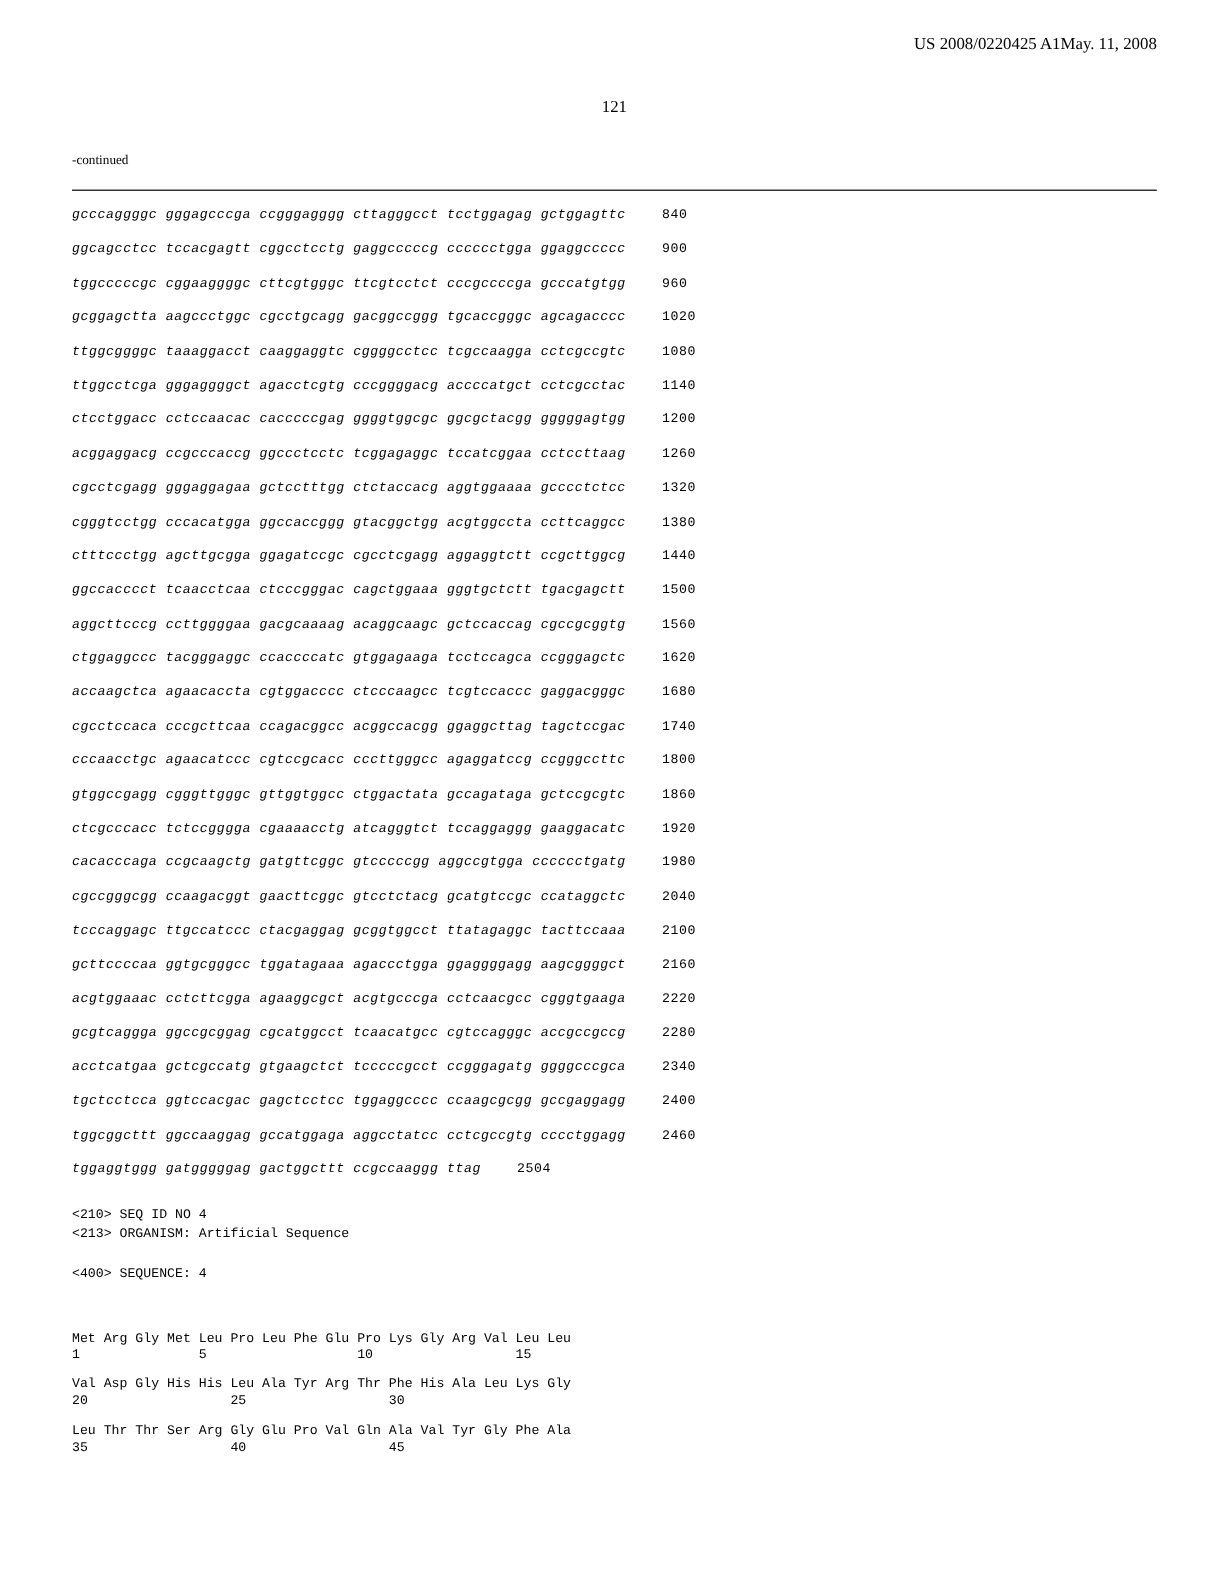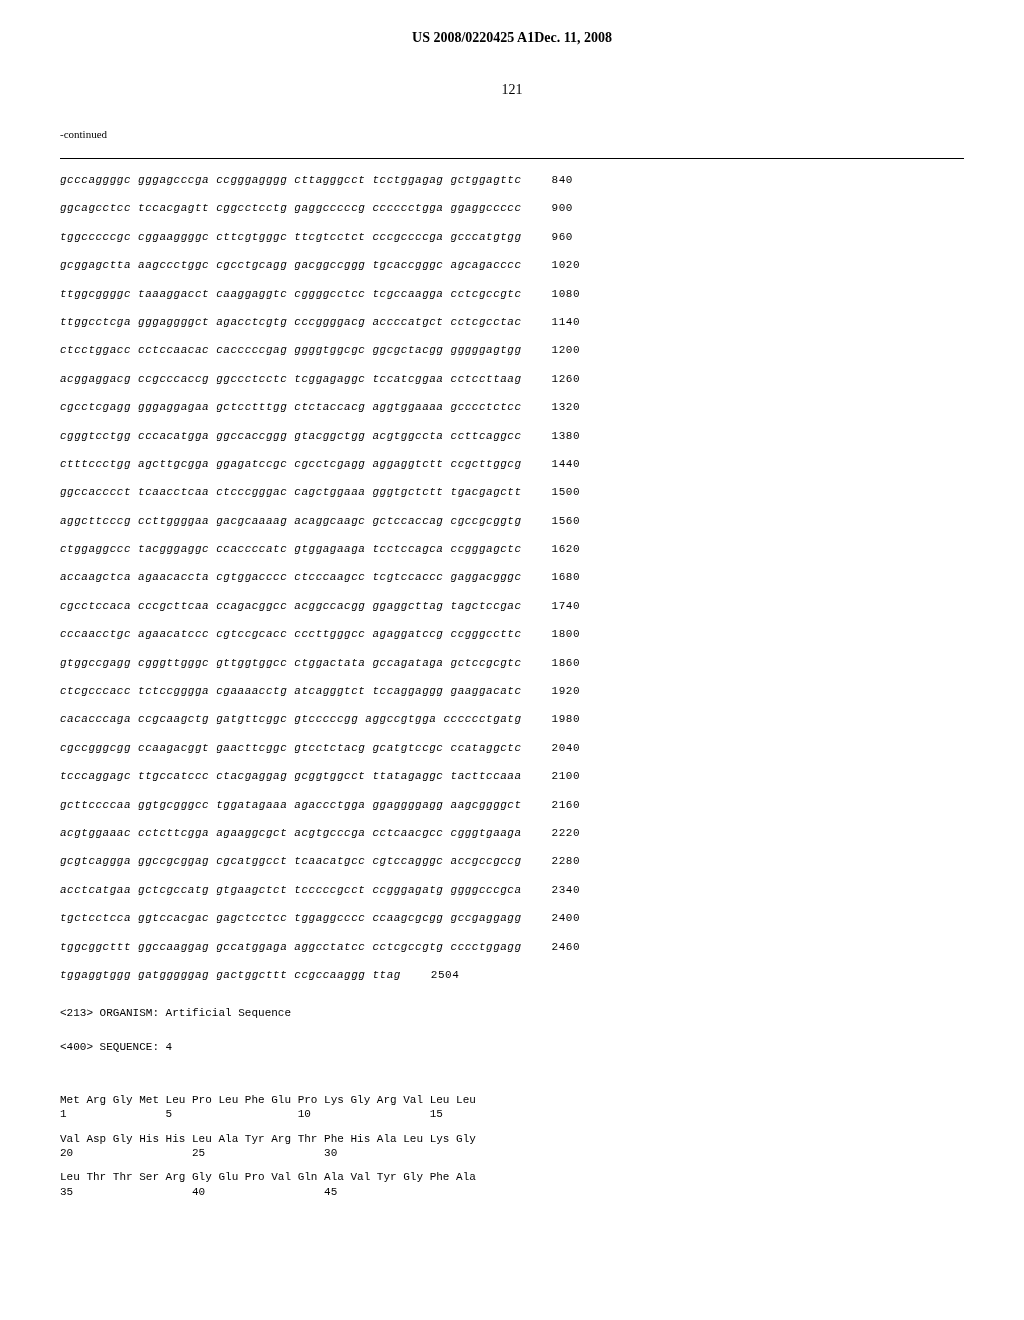--- a/index.html
+++ b/index.html
@@ -10,24 +10,23 @@
     body {
       font-family: "Times New Roman", serif;
       background: #fff;
       width: 1024px;
       height: 1320px;
       position: relative;
       padding: 30px 60px;
     }
     .header {
       display: flex;
-      justify-content: center;
+      justify-content: flex-end;
       margin-bottom: 35px;
       font-size: 14px;
-      font-weight: bold;
     }
     .page-number {
       text-align: center;
       font-size: 14px;
       margin-bottom: 30px;
       margin-top: 36px;
     }
     .continued {
       text-align: left;
       font-family: Liberation Serif, serif;
@@ -69,29 +68,30 @@
       line-height: 1.3;
       white-space: pre;
       margin-top: 38px;
     }
   </style>
 </head>
 <body>
 
 <div class="header">
   <span>US 2008/0220425 A1</span>
-  <span>Dec. 11, 2008</span>
+  <span>May. 11, 2008</span>
 </div>
 
 <div class="page-number">121</div>
 
 <div class="continued">-continued</div>
 <div class="hr-line"></div>
 
 <div class="sequence-block" id="seq-block"><div class="seq-row"><span class="seq-groups">gcccaggggc gggagcccga ccgggagggg cttagggcct tcctggagag gctggagttc</span><span class="seq-pos">840</span></div><div class="seq-row"><span class="seq-groups">ggcagcctcc tccacgagtt cggcctcctg gaggcccccg cccccctgga ggaggccccc</span><span class="seq-pos">900</span></div><div class="seq-row"><span class="seq-groups">tggcccccgc cggaaggggc cttcgtgggc ttcgtcctct cccgccccga gcccatgtgg</span><span class="seq-pos">960</span></div><div class="seq-row"><span class="seq-groups">gcggagctta aagccctggc cgcctgcagg gacggccggg tgcaccgggc agcagacccc</span><span class="seq-pos">1020</span></div><div class="seq-row"><span class="seq-groups">ttggcggggc taaaggacct caaggaggtc cggggcctcc tcgccaagga cctcgccgtc</span><span class="seq-pos">1080</span></div><div class="seq-row"><span class="seq-groups">ttggcctcga gggaggggct agacctcgtg cccggggacg accccatgct cctcgcctac</span><span class="seq-pos">1140</span></div><div class="seq-row"><span class="seq-groups">ctcctggacc cctccaacac cacccccgag ggggtggcgc ggcgctacgg gggggagtgg</span><span class="seq-pos">1200</span></div><div class="seq-row"><span class="seq-groups">acggaggacg ccgcccaccg ggccctcctc tcggagaggc tccatcggaa cctccttaag</span><span class="seq-pos">1260</span></div><div class="seq-row"><span class="seq-groups">cgcctcgagg gggaggagaa gctcctttgg ctctaccacg aggtggaaaa gcccctctcc</span><span class="seq-pos">1320</span></div><div class="seq-row"><span class="seq-groups">cgggtcctgg cccacatgga ggccaccggg gtacggctgg acgtggccta ccttcaggcc</span><span class="seq-pos">1380</span></div><div class="seq-row"><span class="seq-groups">ctttccctgg agcttgcgga ggagatccgc cgcctcgagg aggaggtctt ccgcttggcg</span><span class="seq-pos">1440</span></div><div class="seq-row"><span class="seq-groups">ggccacccct tcaacctcaa ctcccgggac cagctggaaa gggtgctctt tgacgagctt</span><span class="seq-pos">1500</span></div><div class="seq-row"><span class="seq-groups">aggcttcccg ccttggggaa gacgcaaaag acaggcaagc gctccaccag cgccgcggtg</span><span class="seq-pos">1560</span></div><div class="seq-row"><span class="seq-groups">ctggaggccc tacgggaggc ccaccccatc gtggagaaga tcctccagca ccgggagctc</span><span class="seq-pos">1620</span></div><div class="seq-row"><span class="seq-groups">accaagctca agaacaccta cgtggacccc ctcccaagcc tcgtccaccc gaggacgggc</span><span class="seq-pos">1680</span></div><div class="seq-row"><span class="seq-groups">cgcctccaca cccgcttcaa ccagacggcc acggccacgg ggaggcttag tagctccgac</span><span class="seq-pos">1740</span></div><div class="seq-row"><span class="seq-groups">cccaacctgc agaacatccc cgtccgcacc cccttgggcc agaggatccg ccgggccttc</span><span class="seq-pos">1800</span></div><div class="seq-row"><span class="seq-groups">gtggccgagg cgggttgggc gttggtggcc ctggactata gccagataga gctccgcgtc</span><span class="seq-pos">1860</span></div><div class="seq-row"><span class="seq-groups">ctcgcccacc tctccgggga cgaaaacctg atcagggtct tccaggaggg gaaggacatc</span><span class="seq-pos">1920</span></div><div class="seq-row"><span class="seq-groups">cacacccaga ccgcaagctg gatgttcggc gtcccccgg aggccgtgga cccccctgatg</span><span class="seq-pos">1980</span></div><div class="seq-row"><span class="seq-groups">cgccgggcgg ccaagacggt gaacttcggc gtcctctacg gcatgtccgc ccataggctc</span><span class="seq-pos">2040</span></div><div class="seq-row"><span class="seq-groups">tcccaggagc ttgccatccc ctacgaggag gcggtggcct ttatagaggc tacttccaaa</span><span class="seq-pos">2100</span></div><div class="seq-row"><span class="seq-groups">gcttccccaa ggtgcgggcc tggatagaaa agaccctgga ggaggggagg aagcggggct</span><span class="seq-pos">2160</span></div><div class="seq-row"><span class="seq-groups">acgtggaaac cctcttcgga agaaggcgct acgtgcccga cctcaacgcc cgggtgaaga</span><span class="seq-pos">2220</span></div><div class="seq-row"><span class="seq-groups">gcgtcaggga ggccgcggag cgcatggcct tcaacatgcc cgtccagggc accgccgccg</span><span class="seq-pos">2280</span></div><div class="seq-row"><span class="seq-groups">acctcatgaa gctcgccatg gtgaagctct tcccccgcct ccgggagatg ggggcccgca</span><span class="seq-pos">2340</span></div><div class="seq-row"><span class="seq-groups">tgctcctcca ggtccacgac gagctcctcc tggaggcccc ccaagcgcgg gccgaggagg</span><span class="seq-pos">2400</span></div><div class="seq-row"><span class="seq-groups">tggcggcttt ggccaaggag gccatggaga aggcctatcc cctcgccgtg cccctggagg</span><span class="seq-pos">2460</span></div><div class="seq-row"><span class="seq-groups">tggaggtggg gatgggggag gactggcttt ccgccaaggg ttag</span><span class="seq-pos">2504</span></div></div>
 
 <div class="metadata" id="metadata-block">
+    <div>&lt;210&gt; SEQ ID NO 4</div>
     <div>&lt;213&gt; ORGANISM: Artificial Sequence</div>
   </div>
 
 <div class="metadata">&lt;400&gt; SEQUENCE: 4</div>
 
 <div class="protein-block" id="protein-block"><div>Met Arg Gly Met Leu Pro Leu Phe Glu Pro Lys Gly Arg Val Leu Leu</div><div style="margin-bottom: 10px;">1               5                   10                  15</div><div>Val Asp Gly His His Leu Ala Tyr Arg Thr Phe His Ala Leu Lys Gly</div><div style="margin-bottom: 10px;">20                  25                  30</div><div>Leu Thr Thr Ser Arg Gly Glu Pro Val Gln Ala Val Tyr Gly Phe Ala</div><div style="margin-bottom: 10px;">35                  40                  45</div></div>
 
 </body></html>

